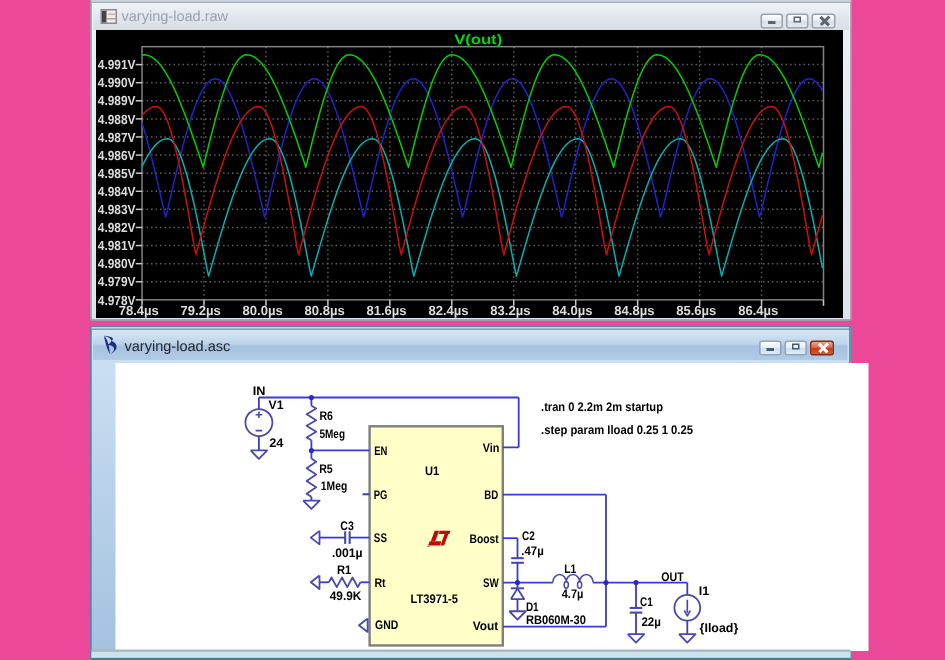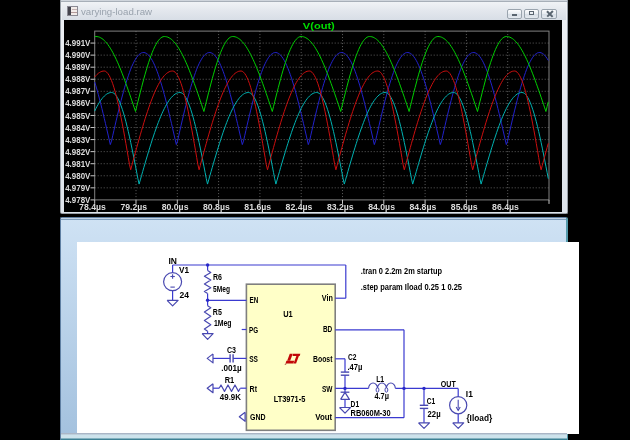--- a/index.html
+++ b/index.html
@@ -1,19 +1,19 @@
 <!DOCTYPE html>
 <html><head><meta charset="utf-8">
 <style>
   html,body{margin:0;padding:0;background:#ffffff;width:630px;height:440px;overflow:hidden}
   *{box-sizing:border-box}
   .win{position:absolute;left:60px;width:508px}
 </style></head>
 <body>
-<div style="position:relative;width:630px;height:440px;background:#000000;overflow:hidden">
+<div style="position:relative;width:630px;height:440px;background:#ec4899;overflow:hidden">
 
   <div class="win" style="top:0;height:214px;background:linear-gradient(#eef1f5,#dde3ea);border:1px solid #979ea6;border-top:none;border-radius:0 0 2px 2px">
     <div style="position:absolute;left:0;right:0;top:0;height:1px;background:#cfd5dc"></div>
     <div style="position:absolute;left:0;right:0;top:1px;height:1px;background:#a7afb8"></div>
     <div style="position:absolute;left:1px;right:1px;top:2px;height:17.5px;background:linear-gradient(#f0f3f6 0%,#e3e7ed 50%,#d8dee6 100%)">
       <div style="position:absolute;left:5px;top:3.5px;width:10.5px;height:10px;background:#f2ecea;border:1px solid #8a8a94;overflow:hidden">
         <div style="position:absolute;left:0px;top:0px;width:2.5px;height:10px;background:#44444e"></div>
         <div style="position:absolute;left:3px;top:5px;width:7px;height:1.5px;background:#b39a9a"></div>
         <div style="position:absolute;left:3.5px;top:2px;width:6px;height:1.5px;background:#c4b2b2"></div>
         <div style="position:absolute;left:3px;top:8px;width:7px;height:1.5px;background:#9a9aa4"></div>
@@ -116,20 +116,42 @@
           <polyline points="30.7,57.1 31.9,55.6 33.1,54.4 34.3,53.3 35.5,52.5 36.7,51.8 37.9,51.3 39.1,51.1 40.3,51.0 41.5,51.3 42.7,52.2 43.9,53.5 45.1,55.4 46.3,57.7 47.5,60.5 48.7,63.7 49.9,67.4 51.1,71.6 52.3,76.1 53.5,81.0 54.7,86.2 55.9,91.8 57.1,97.7 58.3,103.9 59.5,110.2 60.7,116.8 61.9,123.6 63.1,130.5 64.3,137.5 65.5,144.6 66.7,149.8 67.9,145.3 69.1,140.8 70.3,136.4 71.5,132.0 72.7,127.6 73.9,123.3 75.1,119.0 76.3,114.8 77.5,110.7 78.7,106.7 79.9,102.7 81.1,98.8 82.3,95.1 83.5,91.4 84.7,87.9 85.9,84.5 87.1,81.2 88.3,78.1 89.5,75.1 90.7,72.2 91.9,69.6 93.1,67.1 94.3,64.7 95.5,62.5 96.7,60.5 97.9,58.7 99.1,57.1 100.3,55.6 101.5,54.4 102.7,53.3 103.9,52.5 105.1,51.8 106.3,51.3 107.5,51.1 108.7,51.0 109.9,51.3 111.1,52.2 112.3,53.5 113.5,55.4 114.7,57.7 115.9,60.5 117.1,63.7 118.3,67.4 119.5,71.6 120.7,76.1 121.9,81.0 123.1,86.2 124.3,91.8 125.5,97.7 126.7,103.9 127.9,110.2 129.1,116.8 130.3,123.6 131.5,130.5 132.7,137.5 133.9,144.6 135.1,149.8 136.3,145.3 137.5,140.8 138.7,136.4 139.9,132.0 141.1,127.6 142.3,123.3 143.5,119.0 144.7,114.8 145.9,110.7 147.1,106.7 148.3,102.7 149.5,98.8 150.7,95.1 151.9,91.4 153.1,87.9 154.3,84.5 155.5,81.2 156.7,78.1 157.9,75.1 159.1,72.2 160.3,69.6 161.5,67.1 162.7,64.7 163.9,62.5 165.1,60.5 166.3,58.7 167.5,57.1 168.7,55.6 169.9,54.4 171.1,53.3 172.3,52.5 173.5,51.8 174.7,51.3 175.9,51.1 177.1,51.0 178.3,51.3 179.5,52.2 180.7,53.5 181.9,55.4 183.1,57.7 184.3,60.5 185.5,63.7 186.7,67.4 187.9,71.6 189.1,76.1 190.3,81.0 191.5,86.2 192.7,91.8 193.9,97.7 195.1,103.9 196.3,110.2 197.5,116.8 198.7,123.6 199.9,130.5 201.1,137.5 202.3,144.6 203.5,149.8 204.7,145.3 205.9,140.8 207.1,136.4 208.3,132.0 209.5,127.6 210.7,123.3 211.9,119.0 213.1,114.8 214.3,110.7 215.5,106.7 216.7,102.7 217.9,98.8 219.1,95.1 220.3,91.4 221.5,87.9 222.7,84.5 223.9,81.2 225.1,78.1 226.3,75.1 227.5,72.2 228.7,69.6 229.9,67.1 231.1,64.7 232.3,62.5 233.5,60.5 234.7,58.7 235.9,57.1 237.1,55.6 238.3,54.4 239.5,53.3 240.7,52.5 241.9,51.8 243.1,51.3 244.3,51.1 245.5,51.0 246.7,51.3 247.9,52.2 249.1,53.5 250.3,55.4 251.5,57.7 252.7,60.5 253.9,63.7 255.1,67.4 256.3,71.6 257.5,76.1 258.7,81.0 259.9,86.2 261.1,91.8 262.3,97.7 263.5,103.9 264.7,110.2 265.9,116.8 267.1,123.6 268.3,130.5 269.5,137.5 270.7,144.6 271.9,149.8 273.1,145.3 274.3,140.8 275.5,136.4 276.7,132.0 277.9,127.6 279.1,123.3 280.3,119.0 281.5,114.8 282.7,110.7 283.9,106.7 285.1,102.7 286.3,98.8 287.5,95.1 288.7,91.4 289.9,87.9 291.1,84.5 292.3,81.2 293.5,78.1 294.7,75.1 295.9,72.2 297.1,69.6 298.3,67.1 299.5,64.7 300.7,62.5 301.9,60.5 303.1,58.7 304.3,57.1 305.5,55.6 306.7,54.4 307.9,53.3 309.1,52.5 310.3,51.8 311.5,51.3 312.7,51.1 313.9,51.0 315.1,51.3 316.3,52.2 317.5,53.5 318.7,55.4 319.9,57.7 321.1,60.5 322.3,63.7 323.5,67.4 324.7,71.6 325.9,76.1 327.1,81.0 328.3,86.2 329.5,91.8 330.7,97.7 331.9,103.9 333.1,110.2 334.3,116.8 335.5,123.6 336.7,130.5 337.9,137.5 339.1,144.6 340.3,149.8 341.5,145.3 342.7,140.8 343.9,136.4 345.1,132.0 346.3,127.6 347.5,123.3 348.7,119.0 349.9,114.8 351.1,110.7 352.3,106.7 353.5,102.7 354.7,98.8 355.9,95.1 357.1,91.4 358.3,87.9 359.5,84.5 360.7,81.2 361.9,78.1 363.1,75.1 364.3,72.2 365.5,69.6 366.7,67.1 367.9,64.7 369.1,62.5 370.3,60.5 371.5,58.7 372.7,57.1 373.9,55.6 375.1,54.4 376.3,53.3 377.5,52.5 378.7,51.8 379.9,51.3 381.1,51.1 382.3,51.0 383.5,51.3 384.7,52.2 385.9,53.5 387.1,55.4 388.3,57.7 389.5,60.5 390.7,63.7 391.9,67.4 393.1,71.6 394.3,76.1 395.5,81.0 396.7,86.2 397.9,91.8 399.1,97.7 400.3,103.9 401.5,110.2 402.7,116.8 403.9,123.6 405.1,130.5 406.3,137.5 407.5,144.6 408.7,149.8 409.9,145.3 411.1,140.8 412.3,136.4 413.5,132.0 414.7,127.6 415.9,123.3 417.1,119.0 418.3,114.8 419.5,110.7 420.7,106.7 421.9,102.7 423.1,98.8 424.3,95.1 425.5,91.4 426.7,87.9 427.9,84.5 429.1,81.2 430.3,78.1 431.5,75.1 432.7,72.2 433.9,69.6 435.1,67.1 436.3,64.7 437.5,62.5 438.7,60.5 439.9,58.7 441.1,57.1 442.3,55.6 443.5,54.4 444.7,53.3 445.9,52.5 447.1,51.8 448.3,51.3 449.5,51.1 450.7,51.0 451.9,51.3 453.1,52.2 454.3,53.5 455.5,55.4 456.7,57.7 457.9,60.5 459.1,63.7 460.3,67.4 461.5,71.6 462.7,76.1 463.9,81.0 465.1,86.2 466.3,91.8 467.5,97.7 468.7,103.9 469.9,110.2 471.1,116.8 472.3,123.6 473.5,130.5 474.7,137.5 475.9,144.6 477.1,149.8 478.3,145.3 479.5,140.8 480.7,136.4 481.9,132.0 483.1,127.6 484.3,123.3" fill="none" stroke="#cc0f0f" stroke-width="1.0" stroke-linejoin="round"></polyline>
           <polyline points="30.7,16.7 31.9,16.5 33.1,16.6 34.3,16.8 35.5,17.2 36.7,17.8 37.9,18.5 39.1,19.4 40.3,20.5 41.5,21.7 42.7,23.1 43.9,24.6 45.1,26.3 46.3,28.2 47.5,30.2 48.7,32.3 49.9,34.6 51.1,37.0 52.3,39.5 53.5,42.2 54.7,44.9 55.9,47.8 57.1,50.8 58.3,53.8 59.5,57.0 60.7,60.2 61.9,63.5 63.1,66.9 64.3,70.3 65.5,73.7 66.7,77.2 67.9,80.8 69.1,84.3 70.3,87.9 71.5,91.5 72.7,86.6 73.9,81.8 75.1,77.0 76.3,72.2 77.5,67.6 78.7,63.0 79.9,58.5 81.1,54.2 82.3,50.1 83.5,46.1 84.7,42.3 85.9,38.8 87.1,35.4 88.3,32.3 89.5,29.4 90.7,26.8 91.9,24.5 93.1,22.4 94.3,20.7 95.5,19.2 96.7,18.1 97.9,17.2 99.1,16.7 100.3,16.5 101.5,16.6 102.7,16.8 103.9,17.2 105.1,17.8 106.3,18.5 107.5,19.4 108.7,20.5 109.9,21.7 111.1,23.1 112.3,24.6 113.5,26.3 114.7,28.2 115.9,30.2 117.1,32.3 118.3,34.6 119.5,37.0 120.7,39.5 121.9,42.2 123.1,44.9 124.3,47.8 125.5,50.8 126.7,53.8 127.9,57.0 129.1,60.2 130.3,63.5 131.5,66.9 132.7,70.3 133.9,73.7 135.1,77.2 136.3,80.8 137.5,84.3 138.7,87.9 139.9,91.5 141.1,86.6 142.3,81.8 143.5,77.0 144.7,72.2 145.9,67.6 147.1,63.0 148.3,58.5 149.5,54.2 150.7,50.1 151.9,46.1 153.1,42.3 154.3,38.8 155.5,35.4 156.7,32.3 157.9,29.4 159.1,26.8 160.3,24.5 161.5,22.4 162.7,20.7 163.9,19.2 165.1,18.1 166.3,17.2 167.5,16.7 168.7,16.5 169.9,16.6 171.1,16.8 172.3,17.2 173.5,17.8 174.7,18.5 175.9,19.4 177.1,20.5 178.3,21.7 179.5,23.1 180.7,24.6 181.9,26.3 183.1,28.2 184.3,30.2 185.5,32.3 186.7,34.6 187.9,37.0 189.1,39.5 190.3,42.2 191.5,44.9 192.7,47.8 193.9,50.8 195.1,53.8 196.3,57.0 197.5,60.2 198.7,63.5 199.9,66.9 201.1,70.3 202.3,73.7 203.5,77.2 204.7,80.8 205.9,84.3 207.1,87.9 208.3,91.5 209.5,86.6 210.7,81.8 211.9,77.0 213.1,72.2 214.3,67.6 215.5,63.0 216.7,58.5 217.9,54.2 219.1,50.1 220.3,46.1 221.5,42.3 222.7,38.8 223.9,35.4 225.1,32.3 226.3,29.4 227.5,26.8 228.7,24.5 229.9,22.4 231.1,20.7 232.3,19.2 233.5,18.1 234.7,17.2 235.9,16.7 237.1,16.5 238.3,16.6 239.5,16.8 240.7,17.2 241.9,17.8 243.1,18.5 244.3,19.4 245.5,20.5 246.7,21.7 247.9,23.1 249.1,24.6 250.3,26.3 251.5,28.2 252.7,30.2 253.9,32.3 255.1,34.6 256.3,37.0 257.5,39.5 258.7,42.2 259.9,44.9 261.1,47.8 262.3,50.8 263.5,53.8 264.7,57.0 265.9,60.2 267.1,63.5 268.3,66.9 269.5,70.3 270.7,73.7 271.9,77.2 273.1,80.8 274.3,84.3 275.5,87.9 276.7,91.5 277.9,86.6 279.1,81.8 280.3,77.0 281.5,72.2 282.7,67.6 283.9,63.0 285.1,58.5 286.3,54.2 287.5,50.1 288.7,46.1 289.9,42.3 291.1,38.8 292.3,35.4 293.5,32.3 294.7,29.4 295.9,26.8 297.1,24.5 298.3,22.4 299.5,20.7 300.7,19.2 301.9,18.1 303.1,17.2 304.3,16.7 305.5,16.5 306.7,16.6 307.9,16.8 309.1,17.2 310.3,17.8 311.5,18.5 312.7,19.4 313.9,20.5 315.1,21.7 316.3,23.1 317.5,24.6 318.7,26.3 319.9,28.2 321.1,30.2 322.3,32.3 323.5,34.6 324.7,37.0 325.9,39.5 327.1,42.2 328.3,44.9 329.5,47.8 330.7,50.8 331.9,53.8 333.1,57.0 334.3,60.2 335.5,63.5 336.7,66.9 337.9,70.3 339.1,73.7 340.3,77.2 341.5,80.8 342.7,84.3 343.9,87.9 345.1,91.5 346.3,86.6 347.5,81.8 348.7,77.0 349.9,72.2 351.1,67.6 352.3,63.0 353.5,58.5 354.7,54.2 355.9,50.1 357.1,46.1 358.3,42.3 359.5,38.8 360.7,35.4 361.9,32.3 363.1,29.4 364.3,26.8 365.5,24.5 366.7,22.4 367.9,20.7 369.1,19.2 370.3,18.1 371.5,17.2 372.7,16.7 373.9,16.5 375.1,16.6 376.3,16.8 377.5,17.2 378.7,17.8 379.9,18.5 381.1,19.4 382.3,20.5 383.5,21.7 384.7,23.1 385.9,24.6 387.1,26.3 388.3,28.2 389.5,30.2 390.7,32.3 391.9,34.6 393.1,37.0 394.3,39.5 395.5,42.2 396.7,44.9 397.9,47.8 399.1,50.8 400.3,53.8 401.5,57.0 402.7,60.2 403.9,63.5 405.1,66.9 406.3,70.3 407.5,73.7 408.7,77.2 409.9,80.8 411.1,84.3 412.3,87.9 413.5,91.5 414.7,86.6 415.9,81.8 417.1,77.0 418.3,72.2 419.5,67.6 420.7,63.0 421.9,58.5 423.1,54.2 424.3,50.1 425.5,46.1 426.7,42.3 427.9,38.8 429.1,35.4 430.3,32.3 431.5,29.4 432.7,26.8 433.9,24.5 435.1,22.4 436.3,20.7 437.5,19.2 438.7,18.1 439.9,17.2 441.1,16.7 442.3,16.5 443.5,16.6 444.7,16.8 445.9,17.2 447.1,17.8 448.3,18.5 449.5,19.4 450.7,20.5 451.9,21.7 453.1,23.1 454.3,24.6 455.5,26.3 456.7,28.2 457.9,30.2 459.1,32.3 460.3,34.6 461.5,37.0 462.7,39.5 463.9,42.2 465.1,44.9 466.3,47.8 467.5,50.8 468.7,53.8 469.9,57.0 471.1,60.2 472.3,63.5 473.5,66.9 474.7,70.3 475.9,73.7 477.1,77.2 478.3,80.8 479.5,84.3 480.7,87.9 481.9,91.5 483.1,86.6 484.3,81.8" fill="none" stroke="#00d000" stroke-width="1.0" stroke-linejoin="round"></polyline>
 <text x="254.8" y="9" text-anchor="middle" textLength="32" lengthAdjust="spacingAndGlyphs" style="font:bold 9.2px &quot;Liberation Sans&quot;,sans-serif;fill:#00dc00">V(out)</text>
 </svg>
     </div>
   </div>
 
   <div class="win" style="top:217px;height:223px;background:linear-gradient(#cfe2f4,#a3c1de);border:1px solid #5f7fa2;border-right:2px solid #559aab;border-radius:2px 2px 0 0">
     <div style="position:absolute;left:0;right:0;top:0;height:1.2px;background:#c2d3e4"></div>
     <div style="position:absolute;left:0;right:0;top:1.2px;height:1px;background:#7d9cbc"></div>
+    <div style="position:absolute;left:1px;right:1px;top:2px;height:20px;background:linear-gradient(#d8e7f6 0%,#bed4eb 45%,#a6c2e0 55%,#b2cbe6 100%)">
+      <div style="position:absolute;left:5px;top:3px;width:13px;height:14px">
+        <svg width="13" height="14" viewBox="0 0 13 14">
+            <path d="M2.2 0.8 C 8.5 2.2 8.2 5.2 4.6 6.8 C 9.2 7.2 11 10 6.4 13.2 C 11.8 11 12.2 5.8 7.2 4.2 C 10 2.8 7.5 1 2.2 0.8 Z" fill="#1b2c87"></path>
+            <path d="M2.2 0.8 C 5.5 3.5 5.8 9.5 6.4 13.2 C 4.2 9.8 3.2 4.5 2.2 0.8 Z" fill="#1b2c87"></path>
+          </svg>
+      </div>
+      <div style="position:absolute;left:21px;top:6px;color:#20242a;font:9.7px 'Liberation Sans',sans-serif">varying-load.asc</div>
+
+  <div style="position:absolute;right:9px;top:6.5px;height:10.5px;display:flex">
+    <div style="width:15.5px;height:10.5px;margin-right:2px;background:linear-gradient(#fdfeff 0%,#e6eef7 45%,#cfdeee 55%,#dfeaf5 100%);border:1px solid #8ea6bf;border-radius:2px;position:relative">
+      <div style="position:absolute;left:4px;right:4px;bottom:2px;height:1.8px;background:#445a70"></div>
+    </div>
+    <div style="width:15px;height:10.5px;margin-right:2px;background:linear-gradient(#fdfeff 0%,#e6eef7 45%,#cfdeee 55%,#dfeaf5 100%);border:1px solid #8ea6bf;border-radius:2px;position:relative">
+      <div style="position:absolute;left:4px;top:1.8px;width:5px;height:4.2px;border:1px solid #445a70;border-top-width:1.8px"></div>
+    </div>
+    <div style="width:16px;height:10.5px;background:linear-gradient(#efa890 0%,#dd6743 45%,#c63b16 55%,#d35c35 100%);border:1px solid #8e2a12;border-radius:2px;position:relative">
+      <div style="position:absolute;left:4.2px;top:3.6px;width:7.6px;height:1.6px;background:#ffffff;transform:rotate(45deg)"></div>
+      <div style="position:absolute;left:4.2px;top:3.6px;width:7.6px;height:1.6px;background:#ffffff;transform:rotate(-45deg)"></div>
+    </div>
+  </div>
+    </div>
     <div style="position:absolute;left:16px;top:24px;width:502px;height:192px;background:#ffffff">
       <svg width="502" height="192" viewBox="0 0 502 192" style="position:absolute;left:0;top:0">
 <rect x="169.4" y="42.2" width="88.8" height="146.1" fill="#ffffc8" stroke="#7f7f7f" stroke-width="1.6"></rect>
           <line x1="95.6" y1="30.7" x2="95.6" y2="23.0" stroke="#3a3ad0" stroke-width="1.2"></line>
           <line x1="95.6" y1="23.0" x2="268.8" y2="23.0" stroke="#3a3ad0" stroke-width="1.2"></line>
           <line x1="268.8" y1="23.0" x2="268.8" y2="56.2" stroke="#3a3ad0" stroke-width="1.2"></line>
           <line x1="268.8" y1="56.2" x2="258.2" y2="56.2" stroke="#3a3ad0" stroke-width="1.2"></line>
           <line x1="130.6" y1="23.0" x2="130.6" y2="28.5" stroke="#3a3ad0" stroke-width="1.2"></line>
           <line x1="130.6" y1="51.5" x2="130.6" y2="58.3" stroke="#3a3ad0" stroke-width="1.2"></line>
           <line x1="130.6" y1="58.3" x2="169.4" y2="58.3" stroke="#3a3ad0" stroke-width="1.2"></line>

